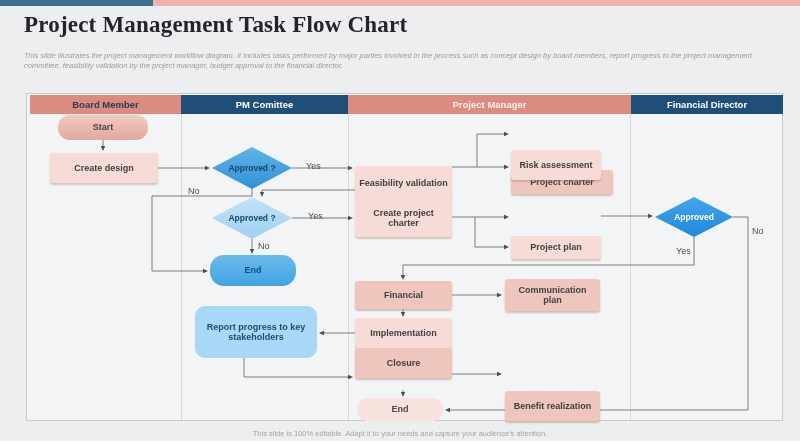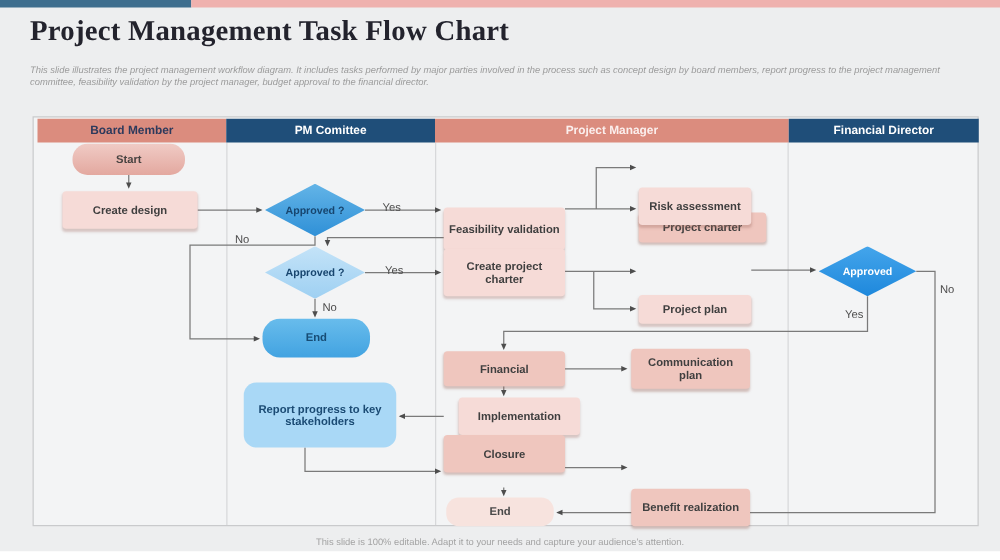--- a/index.html
+++ b/index.html
@@ -52,21 +52,21 @@
   .n-budget{left:511px;top:203px;width:90px;height:26px;}
   .n-plan{left:511px;top:236px;width:90px;height:23px;}
   .n-dia3{left:655px;top:197px;width:78px;height:40px;
           background:linear-gradient(180deg,#44A5EB,#1E88DC);color:#FFFFFF;}
   .n-endpm{left:210px;top:255px;width:86px;height:31px;
            background:linear-gradient(180deg,#68BCEC,#42A3E1);color:#174C74;}
   .n-exec{left:355px;top:281px;width:97px;height:28px;}
   .n-comm{left:505px;top:279px;width:95px;height:32px;}
   .n-report{left:195px;top:306px;width:122px;height:52px;border-radius:10px;
             background:#A9D8F6;color:#1B4B74;}
-  .n-impl{left:355px;top:318px;width:97px;height:30px;margin-left:12px;}
+  .n-impl{left:355px;top:318px;width:97px;height:30px;}
   .n-clos{left:355px;top:348px;width:97px;height:30px;}
   .n-benefit{left:505px;top:359px;width:95px;height:30px;margin-top:32px;}
   .n-endf{left:357px;top:398px;width:86px;height:23px;border-radius:10px;
           background:#F7E3DE;color:#4A4A4A;}
 
   .elabel{position:absolute;font-size:9px;color:#4C4C4C;}
   .l-yes1{left:306px;top:161px;} .l-no1{left:188px;top:186px;}
   .l-yes2{left:308px;top:211px;} .l-no2{left:258px;top:241px;}
   .l-yes3{left:676px;top:246px;} .l-no3{left:752px;top:226px;}
 

